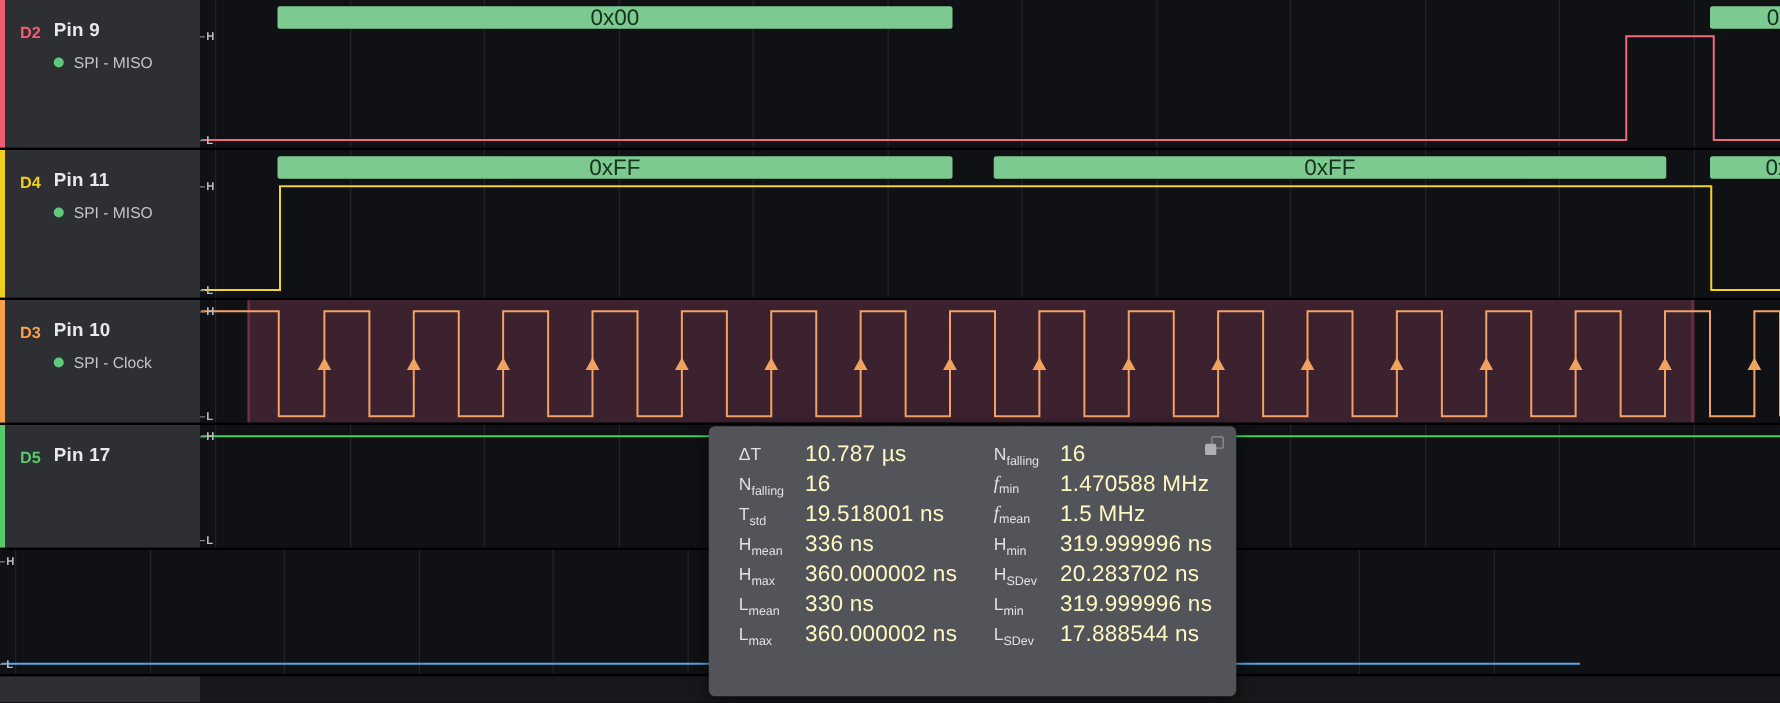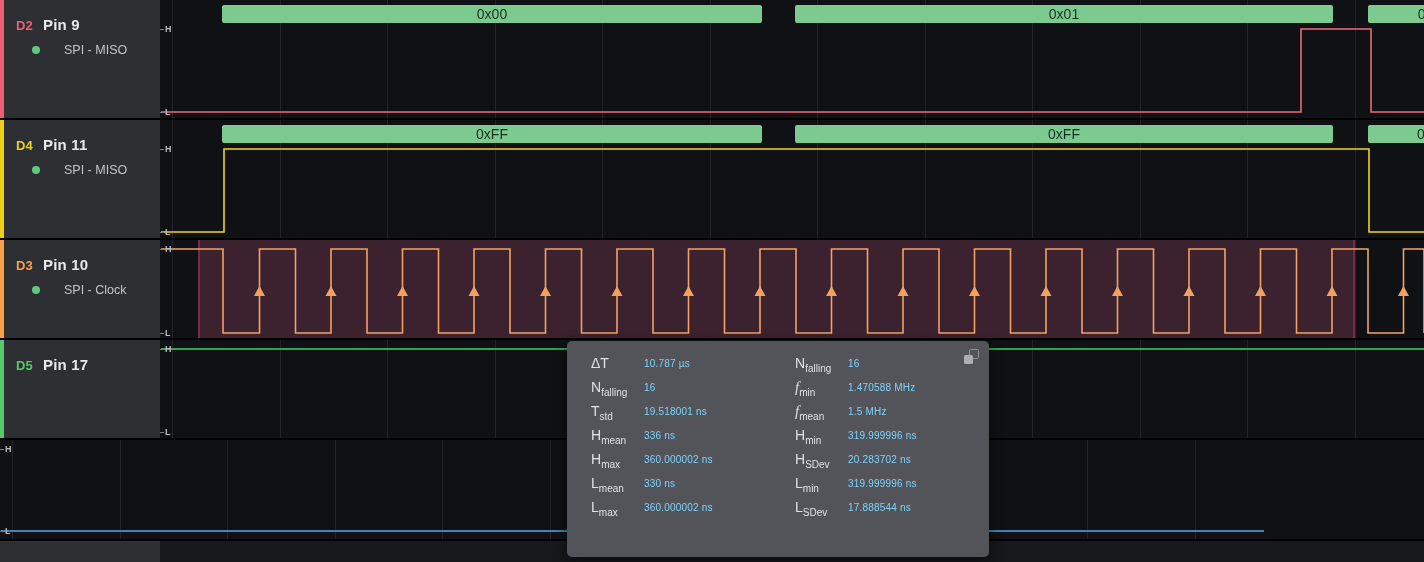--- a/index.html
+++ b/index.html
@@ -3,44 +3,44 @@
 <meta charset="utf-8">
 <style>
   html,body{margin:0;padding:0;background:#0d0e10;}
   .app{position:relative;width:1424px;height:562px;background:#101114;overflow:hidden;
        font-family:"Liberation Sans",sans-serif;-webkit-font-smoothing:antialiased;}
   .row{display:flex;box-sizing:border-box;border-bottom:2px solid #000;position:relative;}
   .sidebar{flex:0 0 160px;position:relative;background:#2d2f33;}
   .stripe{position:absolute;left:0;top:0;bottom:0;width:4px;}
   .cid{position:absolute;left:16px;top:18px;font-size:13px;font-weight:bold;}
   .cname{position:absolute;left:43px;top:16px;font-size:15px;font-weight:bold;color:#e8e9eb;letter-spacing:.2px;}
-  .crow2{position:absolute;left:32px;top:43px;display:flex;align-items:center;gap:24px;}
+  .crow2{position:absolute;left:43px;top:43px;display:flex;align-items:center;gap:8px;}
   .dot{width:8px;height:8px;border-radius:50%;background:#61c97d;}
   .aname{font-size:12.5px;color:#c3c5c8;}
   .plot{flex:1;position:relative;background:#101114;overflow:hidden;}
   .gl{position:absolute;top:0;bottom:0;width:1px;background:#242428;}
   .sel{position:absolute;top:0;bottom:0;background:#3c212e;border-left:2px solid #76294a;border-right:2px solid #76294a;box-sizing:border-box;}
   .ann{position:absolute;background:#7dca90;border-radius:2px;display:flex;align-items:center;justify-content:center;overflow:hidden;}
-  .ann span{font-size:14px;color:#17331f;white-space:nowrap;}
+  .ann span{font-size:18px;color:#17331f;white-space:nowrap;}
   .hl{position:absolute;font-size:9px;font-weight:bold;color:#b9babd;left:5px;line-height:10px;}
   .tick{position:absolute;left:0;width:4px;height:1px;background:#808084;}
   svg.wave{position:absolute;left:0;top:0;display:block;}
   .band{display:flex;height:21px;}
   .band-left{width:160px;background:#2d2f33;}
   .band-right{flex:1;background:#17181b;}
   .panel{position:absolute;left:567px;top:341px;width:422px;height:216px;background:#535459;
          border-radius:5px;box-shadow:0 4px 14px rgba(0,0,0,.55);z-index:9;display:flex;
          padding:10px 0 0 24px;box-sizing:border-box;}
   .mcol{display:flex;flex-direction:column;}
   .mcol.left{width:204px;flex:0 0 204px;}
   .mrow{height:24px;display:flex;align-items:center;}
   .mlabel{flex:0 0 53px;color:#dfe0e3;font-size:14px;white-space:nowrap;}
   .mlabel sub{font-size:10px;line-height:0;}
   .mlabel.it .base{font-style:italic;font-family:"Liberation Serif",serif;font-size:15px;}
-  .mval{color:#7dd3fc;font-size:10px;letter-spacing:.2px;white-space:nowrap;}
+  .mval{color:#fef9c3;font-size:18px;letter-spacing:.2px;white-space:nowrap;}
   .copy{position:absolute;top:8px;right:10px;width:15px;height:15px;cursor:pointer;}
   .copy .back{position:absolute;right:0;top:0;width:8px;height:8px;border:1.5px solid #919296;border-radius:1.5px;}
   .copy .front{position:absolute;left:0;bottom:0;width:9px;height:9px;background:#aeafb3;border-radius:1.5px;}
 </style>
 </head>
 <body>
 
 <div class="app">
   <div id="rows">
       <div class="row" style="height: 120px;">
@@ -61,23 +61,20 @@
           <div class="gl" style="left: 442px;"></div>
           <div class="gl" style="left: 549.5px;"></div>
           <div class="gl" style="left: 657px;"></div>
           <div class="gl" style="left: 764.5px;"></div>
           <div class="gl" style="left: 872px;"></div>
           <div class="gl" style="left: 979.5px;"></div>
           <div class="gl" style="left: 1087px;"></div>
           <div class="gl" style="left: 1194.5px;"></div>
           <div class="ann" style="left: 62px; width: 540px; top: 5px; height: 18px;">
             <span>0x00</span>
-          </div>
-          <div class="ann" style="left: 635px; width: 538px; top: 5px; height: 18px;">
-            <span>0x01</span>
           </div>
           <div class="ann" style="left: 1208px; width: 130px; top: 5px; height: 18px;">
             <span>0x00</span>
           </div>
           <svg class="wave" width="1264" height="118" viewBox="0 0 1264 118">
             <path d="M 1 112 H 1141 V 29 H 1211 V 112 H 1264" fill="none" stroke="#ef6a7a" stroke-width="1.6"></path>
           </svg>
           <div class="tick" style="top: 29px;"></div>
           <span class="hl" style="top: 24px;">H</span>
           <div class="tick" style="top: 112px;"></div>

